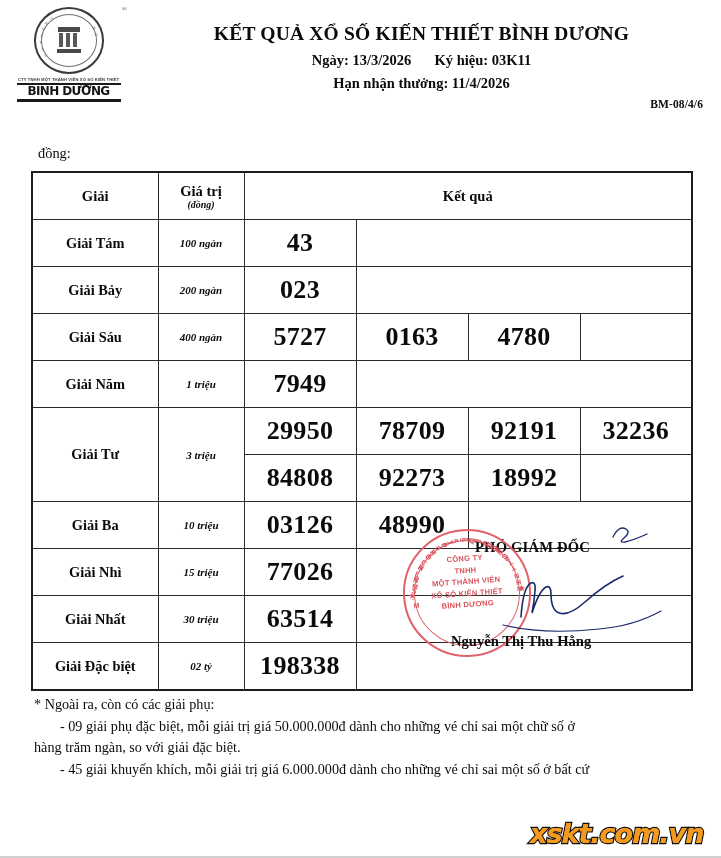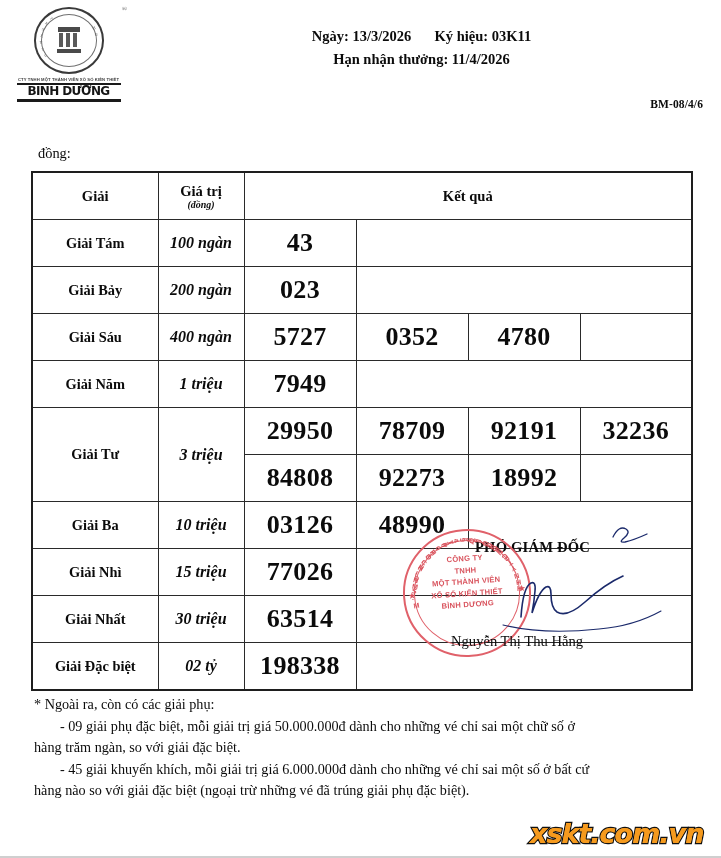--- a/index.html
+++ b/index.html
@@ -185,21 +185,21 @@
   td.prize-name {
     text-align: left;
     padding-left: 7px;
     font-size: 14.4px;
     font-weight: bold;
     height: 44px;
   }
   td.prize-value {
     text-align: left;
     padding-left: 7px;
-    font-size: 16px;
+    font-size: 11px;
     font-style: italic;
     font-weight: bold;
   }
   td.num {
     font-size: 26px;
     font-weight: bold;
     letter-spacing: .3px;
     font-family: "Liberation Serif", serif;
     line-height: 1;
   }
@@ -222,21 +222,21 @@
     font-size: 14.6px;
     font-weight: bold;
     letter-spacing: .2px;
     white-space: nowrap;
   }
   .sig-name {
     position: absolute;
     left: 64px;
     top: 100px;
     font-size: 14.6px;
-    font-weight: normal;
+    font-weight: bold;
     white-space: nowrap;
   }
   .stamp {
     position: absolute;
     left: 16px;
     top: -4px;
     width: 124px;
     height: 124px;
     border-radius: 50%;
     border: 2.2px solid #e0616a;
@@ -362,20 +362,21 @@
         <span style="transform:rotate(70deg) translate(0,-29px) rotate(90deg)">B</span>
         <span style="transform:rotate(84deg) translate(0,-29px) rotate(90deg)">D</span>
       </div>
     </div>
     <div class="seal-r">®</div>
     <div class="logo-sub">CTY TNHH MỘT THÀNH VIÊN XỔ SỐ KIẾN THIẾT</div>
     <div class="logo-word">BÌNH DƯƠNG</div>
   </div>
 
   <div class="title-block">
+    <div class="doc-title">KẾT QUẢ XỔ SỐ KIẾN THIẾT BÌNH DƯƠNG</div>
     <div class="doc-line2">
       <span>Ngày: 13/3/2026</span>
       <span class="sep"></span>
       <span>Ký hiệu: 03K11</span>
     </div>
     <div class="doc-line3">Hạn nhận thưởng: 11/4/2026</div>
   </div>
 
   <div class="bm-code">BM-08/4/6</div>
 </div>
@@ -418,21 +419,21 @@
         <td class="prize-name">Giải Bảy</td>
         <td class="prize-value">200 ngàn</td>
         <td class="num">023</td>
         <td class="blank" colspan="3"></td>
       </tr>
 
       <tr>
         <td class="prize-name">Giải Sáu</td>
         <td class="prize-value">400 ngàn</td>
         <td class="num">5727</td>
-        <td class="num">0352</td>
+        <td class="num">0163</td>
         <td class="num">4780</td>
         <td class="blank"></td>
       </tr>
 
       <tr>
         <td class="prize-name">Giải Năm</td>
         <td class="prize-value">1 triệu</td>
         <td class="num">7949</td>
         <td class="blank" colspan="3"></td>
       </tr>
@@ -554,20 +555,19 @@
 
     <div class="sig-name">Nguyễn Thị Thu Hằng</div>
   </div>
 </div>
 
 <div class="notes">
   <p>* Ngoài ra, còn có các giải phụ:</p>
   <p><span class="ind"></span><span>- 09 giải phụ đặc biệt, mỗi giải trị giá 50.000.000đ dành cho những vé chỉ sai một chữ số ở</span></p>
   <p>hàng trăm ngàn, so với giải đặc biệt.</p>
   <p><span class="ind"></span><span>- 45 giải khuyến khích, mỗi giải trị giá 6.000.000đ dành cho những vé chỉ sai một số ở bất cứ</span></p>
-  <p>hàng nào so với giải đặc biệt (ngoại trừ những vé đã trúng giải phụ đặc biệt).</p>
   <div class="gap"></div>
 </div>
 
 <div class="watermark">xskt.com.vn</div>
 <div class="wm-under">xskt.com.vn</div>
 
 <div class="page-rule"></div>
 
 </body></html>

